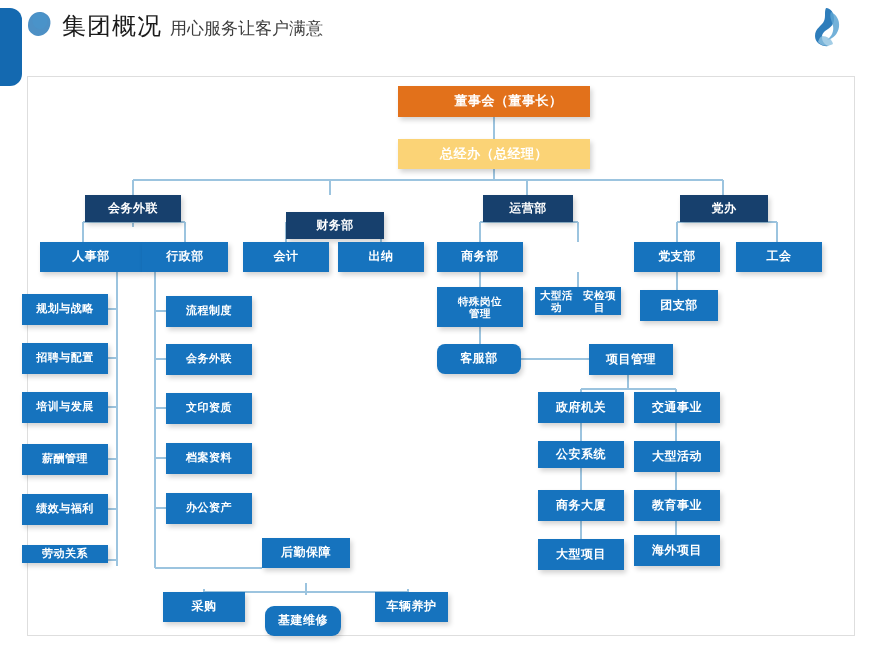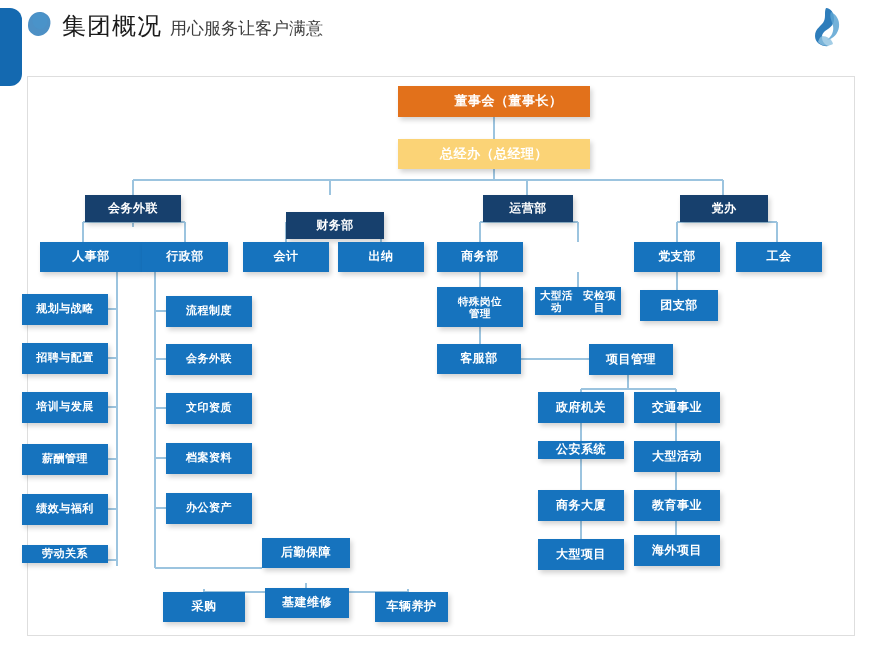--- a/index.html
+++ b/index.html
@@ -195,37 +195,37 @@
     <div class="node n-blue fs11" style="left:22px;top:545px;width:86px;height:18px;">劳动关系</div>
 
     <div class="node n-blue fs11" style="left:166px;top:296px;width:86px;height:31px;">流程制度</div>
     <div class="node n-blue fs11" style="left:166px;top:344px;width:86px;height:31px;">会务外联</div>
     <div class="node n-blue fs11" style="left:166px;top:393px;width:86px;height:31px;">文印资质</div>
     <div class="node n-blue fs11" style="left:166px;top:443px;width:86px;height:31px;">档案资料</div>
     <div class="node n-blue fs11" style="left:166px;top:493px;width:86px;height:31px;">办公资产</div>
 
     <div class="node n-blue fs12" style="left:262px;top:538px;width:88px;height:30px;">后勤保障</div>
     <div class="node n-blue fs12" style="left:163px;top:592px;width:82px;height:30px;">采购</div>
-    <div class="node n-blue fs12" style="left:265px;top:588px;width:84px;height:30px;">基建维修</div>
+    <div class="node n-blue fs12" style="left:265px;top:606px;width:76px;height:30px;border-radius:9px;">基建维修</div>
     <div class="node n-blue fs12" style="left:375px;top:592px;width:73px;height:30px;">车辆养护</div>
 
     <div class="node n-blue fs10" style="left:437px;top:287px;width:86px;height:40px;flex-direction:column;">
       <span>特殊岗位</span>
       <span>管理</span>
     </div>
     <div class="node n-blue fs10" style="left:535px;top:287px;width:86px;height:28px;">
       <span>大型活动</span>
       <span>安检项目</span>
     </div>
 
-    <div class="node n-blue fs12" style="left:437px;top:344px;width:84px;height:30px;">客服部</div>
+    <div class="node n-blue fs12" style="left:437px;top:344px;width:84px;height:30px;border-radius:8px;">客服部</div>
     <div class="node n-blue fs12" style="left:589px;top:344px;width:84px;height:31px;">项目管理</div>
 
     <div class="node n-blue fs12" style="left:538px;top:392px;width:86px;height:31px;">政府机关</div>
-    <div class="node n-blue fs12" style="left:538px;top:441px;width:86px;height:18px;">公安系统</div>
+    <div class="node n-blue fs12" style="left:538px;top:441px;width:86px;height:27px;">公安系统</div>
     <div class="node n-blue fs12" style="left:538px;top:490px;width:86px;height:31px;">商务大厦</div>
     <div class="node n-blue fs12" style="left:538px;top:539px;width:86px;height:31px;">大型项目</div>
 
     <div class="node n-blue fs12" style="left:634px;top:392px;width:86px;height:31px;">交通事业</div>
     <div class="node n-blue fs12" style="left:634px;top:441px;width:86px;height:31px;">大型活动</div>
     <div class="node n-blue fs12" style="left:634px;top:490px;width:86px;height:31px;">教育事业</div>
     <div class="node n-blue fs12" style="left:634px;top:535px;width:86px;height:31px;">海外项目</div>
 
     <div class="node n-blue fs12" style="left:640px;top:290px;width:78px;height:31px;">团支部</div>
 

